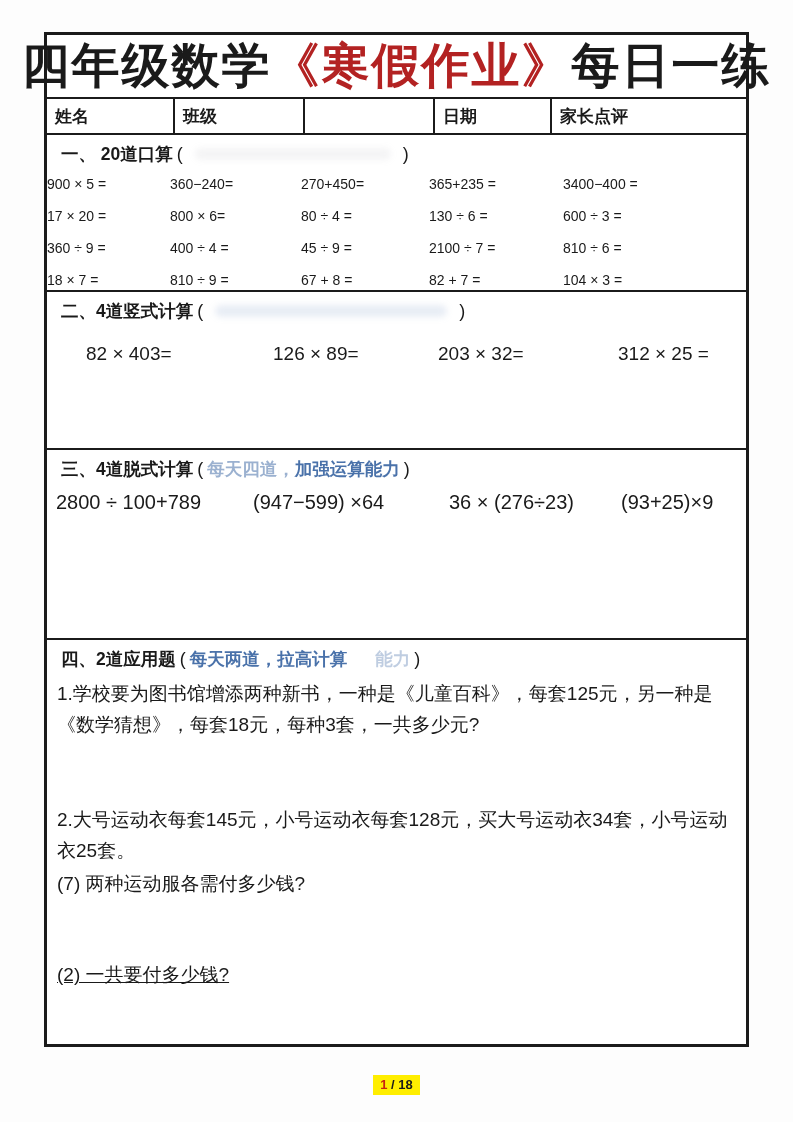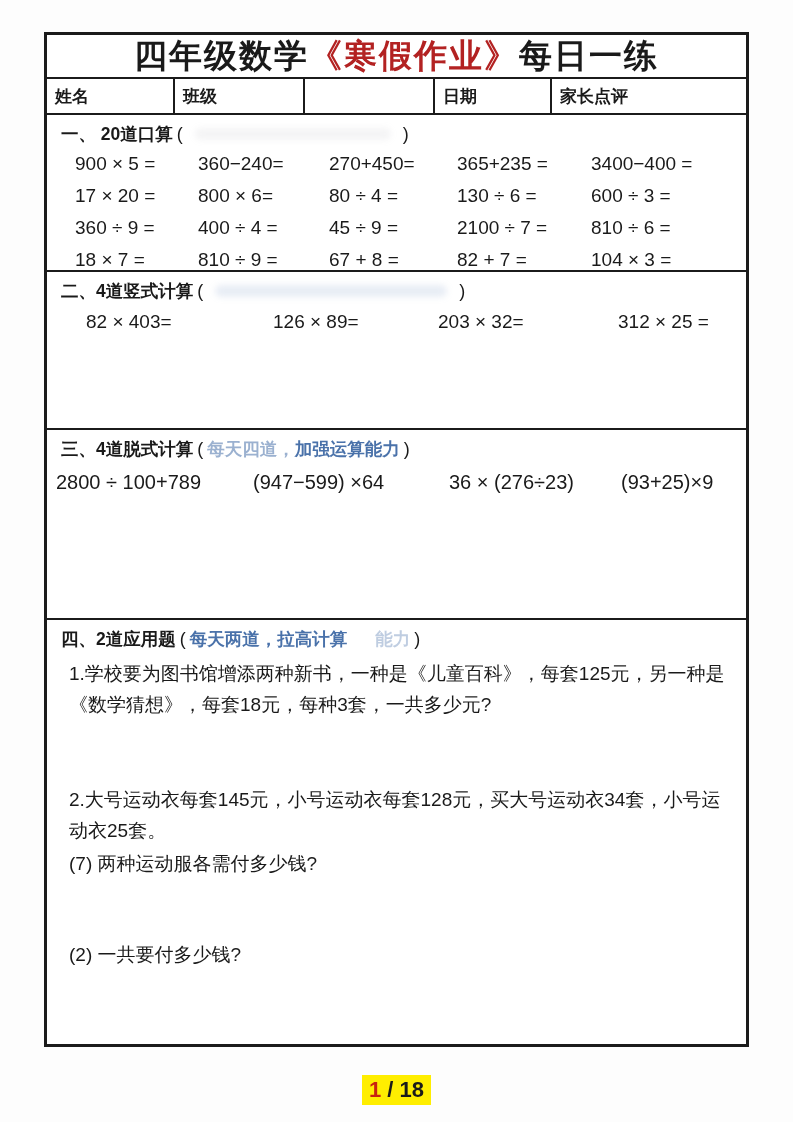--- a/index.html
+++ b/index.html
@@ -26,29 +26,29 @@
     width: 705px;
     height: 1015px;
     border: 3px solid #1b1b1b;
     box-sizing: border-box;
     display: flex;
     flex-direction: column;
     background: #ffffff;
   }
   
   .title-row {
-    height: 44px;
+    height: 64px;
     border-bottom: 2px solid #1b1b1b;
     box-sizing: border-box;
     display: flex;
     align-items: center;
     justify-content: center;
     font-family: "DejaVu Serif", "Liberation Serif", serif;
     font-weight: 900;
-    font-size: 33px;
+    font-size: 48px;
     letter-spacing: 2px;
     white-space: nowrap;
   }
   .title-accent { color: #b32222; }
   
   .info-row {
     height: 36px;
     border-bottom: 2px solid #1b1b1b;
     box-sizing: border-box;
     display: flex;
@@ -100,59 +100,58 @@
   .note-blue { color: #4a72aa; font-weight: bold; }
   .note-faded { opacity: 0.55; }
   .note-very-faded { opacity: 0.35; margin-left: 28px; }
   
   .oral-grid {
     display: grid;
     grid-template-columns: 123px 131px 128px 134px 1fr;
     grid-auto-rows: 32px;
     align-items: center;
     margin-top: 2px;
-    font-size: 19px;
-    white-space: nowrap;
-    margin-left: 28px;
+    font-size: 14px;
+    white-space: nowrap;
   }
   
   .vertical-grid {
     display: grid;
     grid-template-columns: 187px 165px 180px 1fr;
     padding-left: 39px;
-    margin-top: 8px;
+    margin-top: 20px;
     font-size: 19px;
     white-space: nowrap;
   }
   
   .step-grid {
     display: grid;
     grid-template-columns: 197px 196px 172px 1fr;
     padding-left: 9px;
     margin-top: 10px;
     font-size: 20px;
     white-space: nowrap;
   }
   
   .word-body {
-    padding: 0 12px 0 22px;
+    padding: 0 12px 0 10px;
     font-size: 19px;
     line-height: 31px;
   }
   .word-p1 { margin-top: 7px; }
   .word-p2 { margin-top: 64px; }
   .word-q1 { margin-top: 2px; }
-  .word-q2 { margin-top: 60px; }
+  .word-q2 { margin-top: 60px; text-decoration: underline; }
   
   .page-indicator-wrap {
     position: absolute;
     left: 0; right: 0;
     top: 1077px;
     text-align: center;
-    font-size: 22px;
+    font-size: 13px;
     font-weight: bold;
   }
   .page-highlight {
     background: #ffee00;
     padding: 2px 7px 3px 7px;
   }
   .page-current { color: #c82310; }
   .page-rest { color: #1a1a1a; }
 </style>
 </head>

